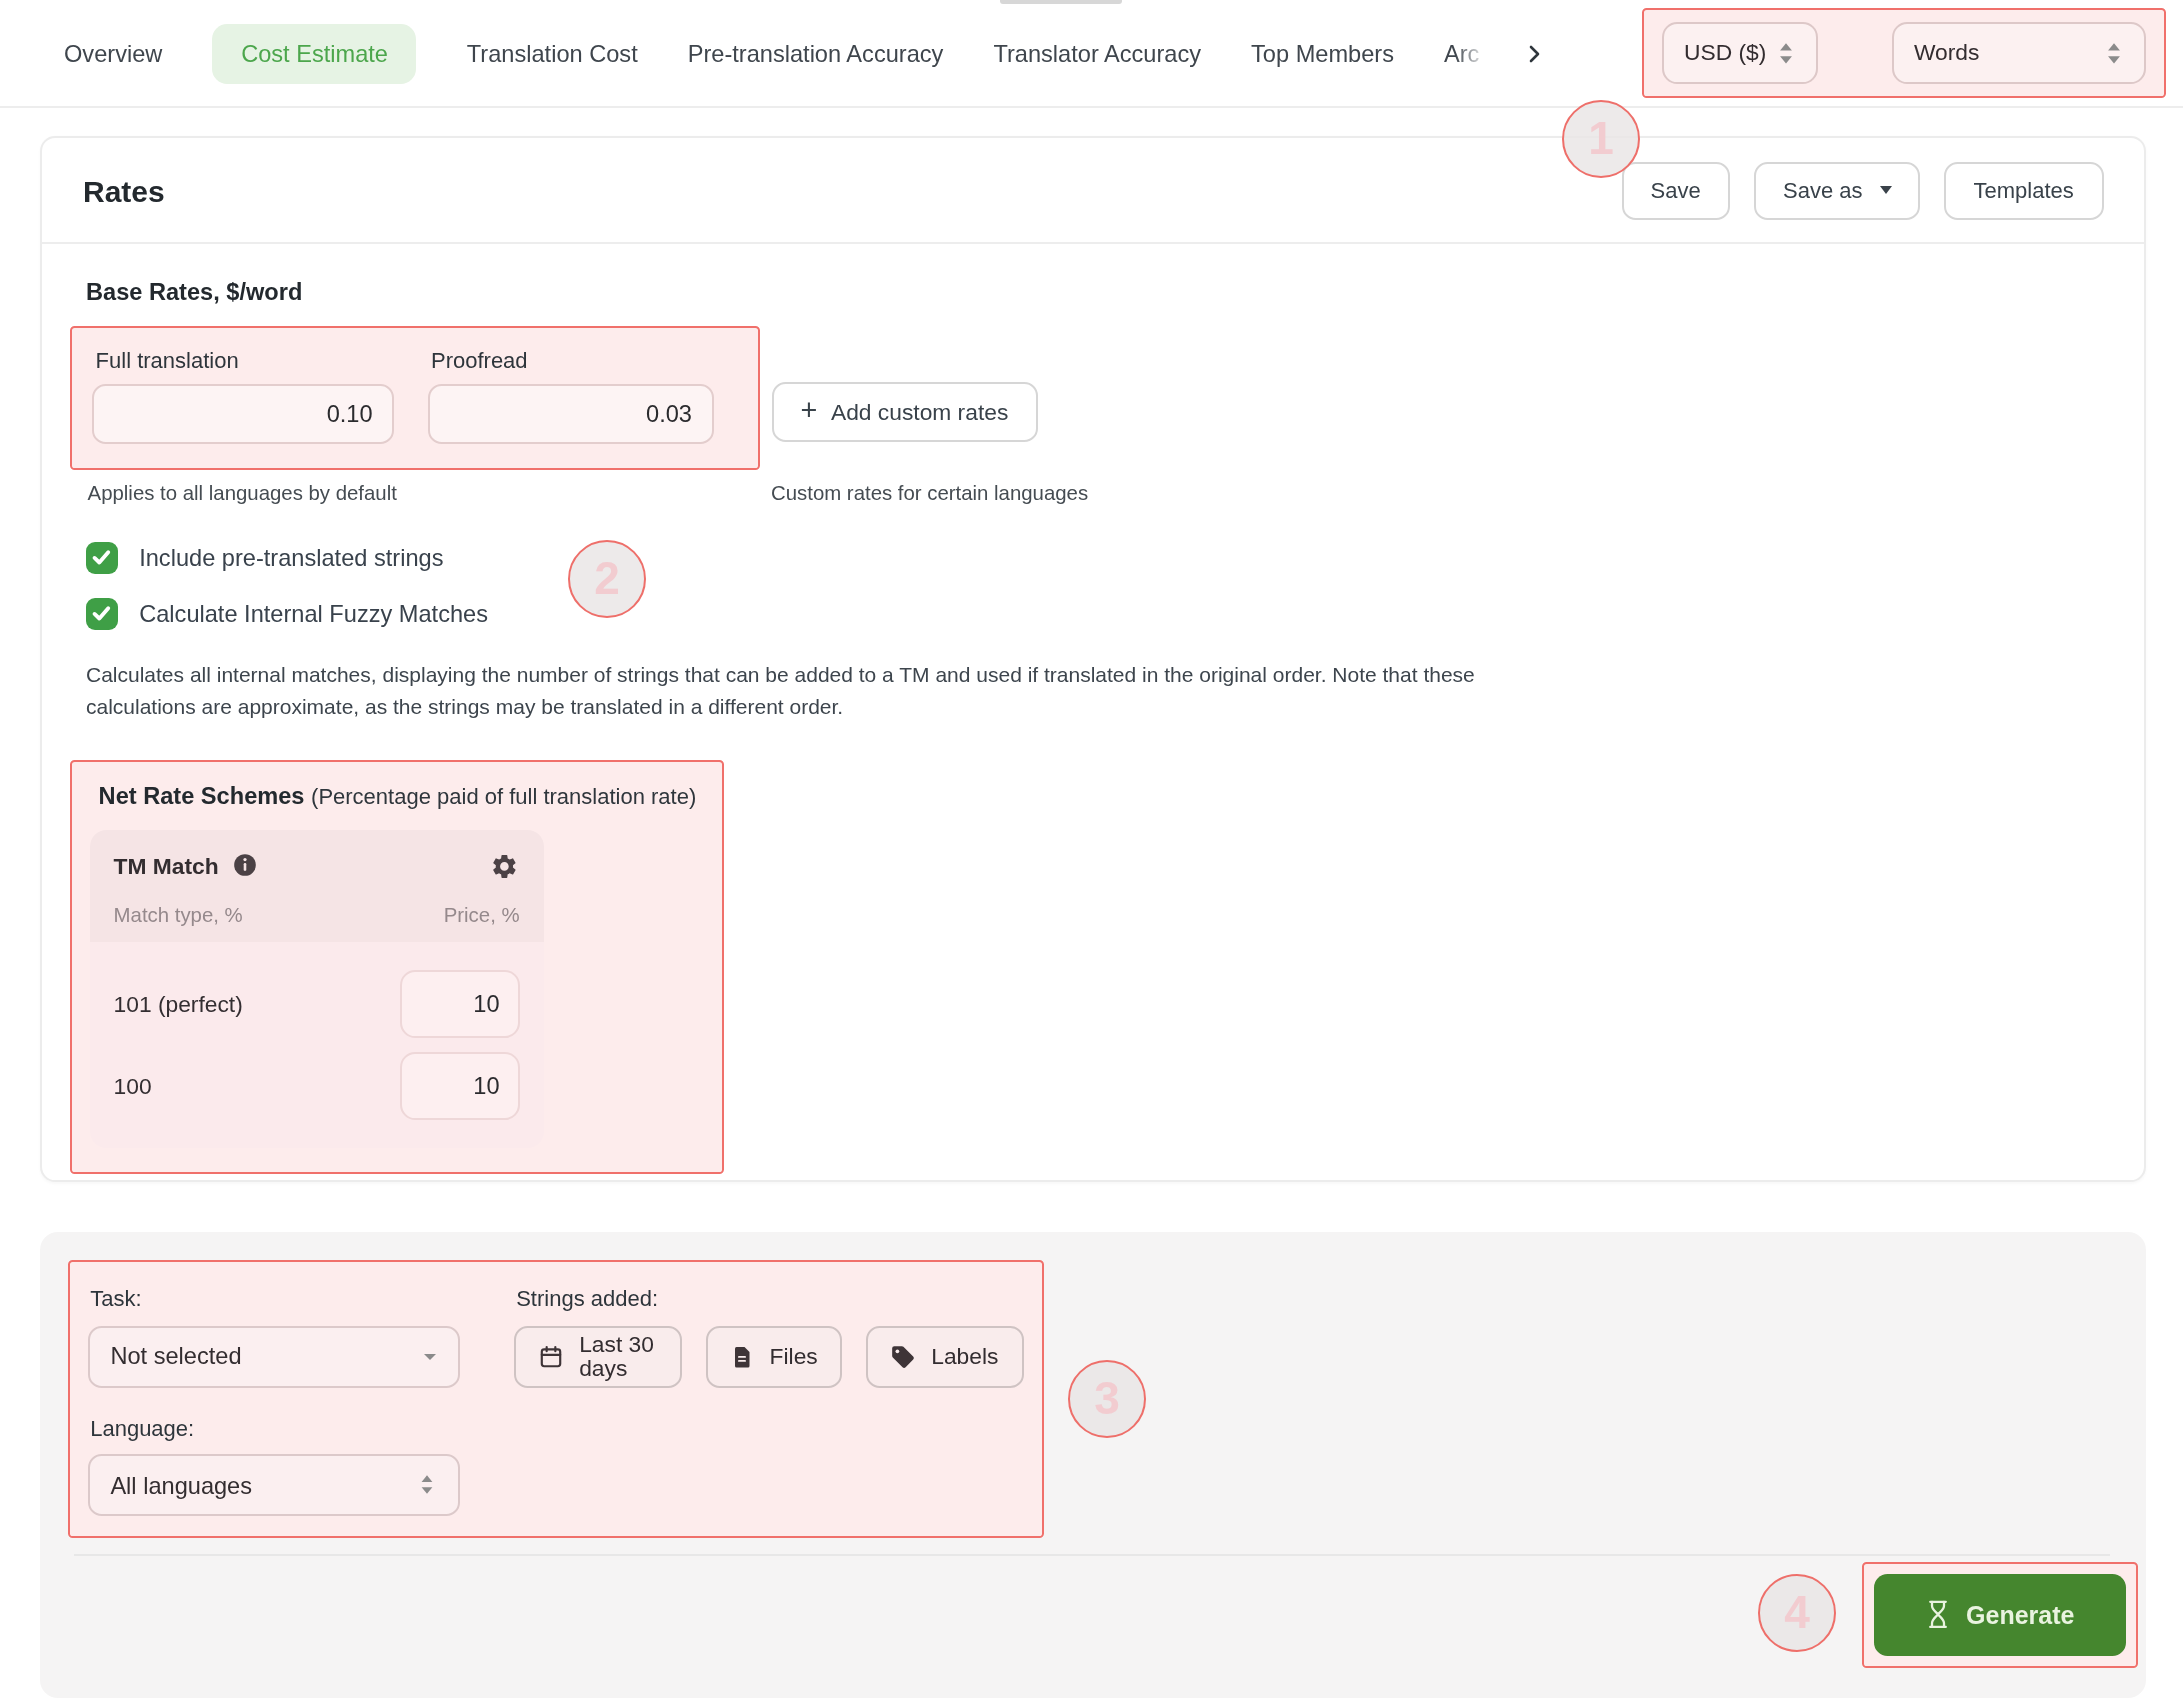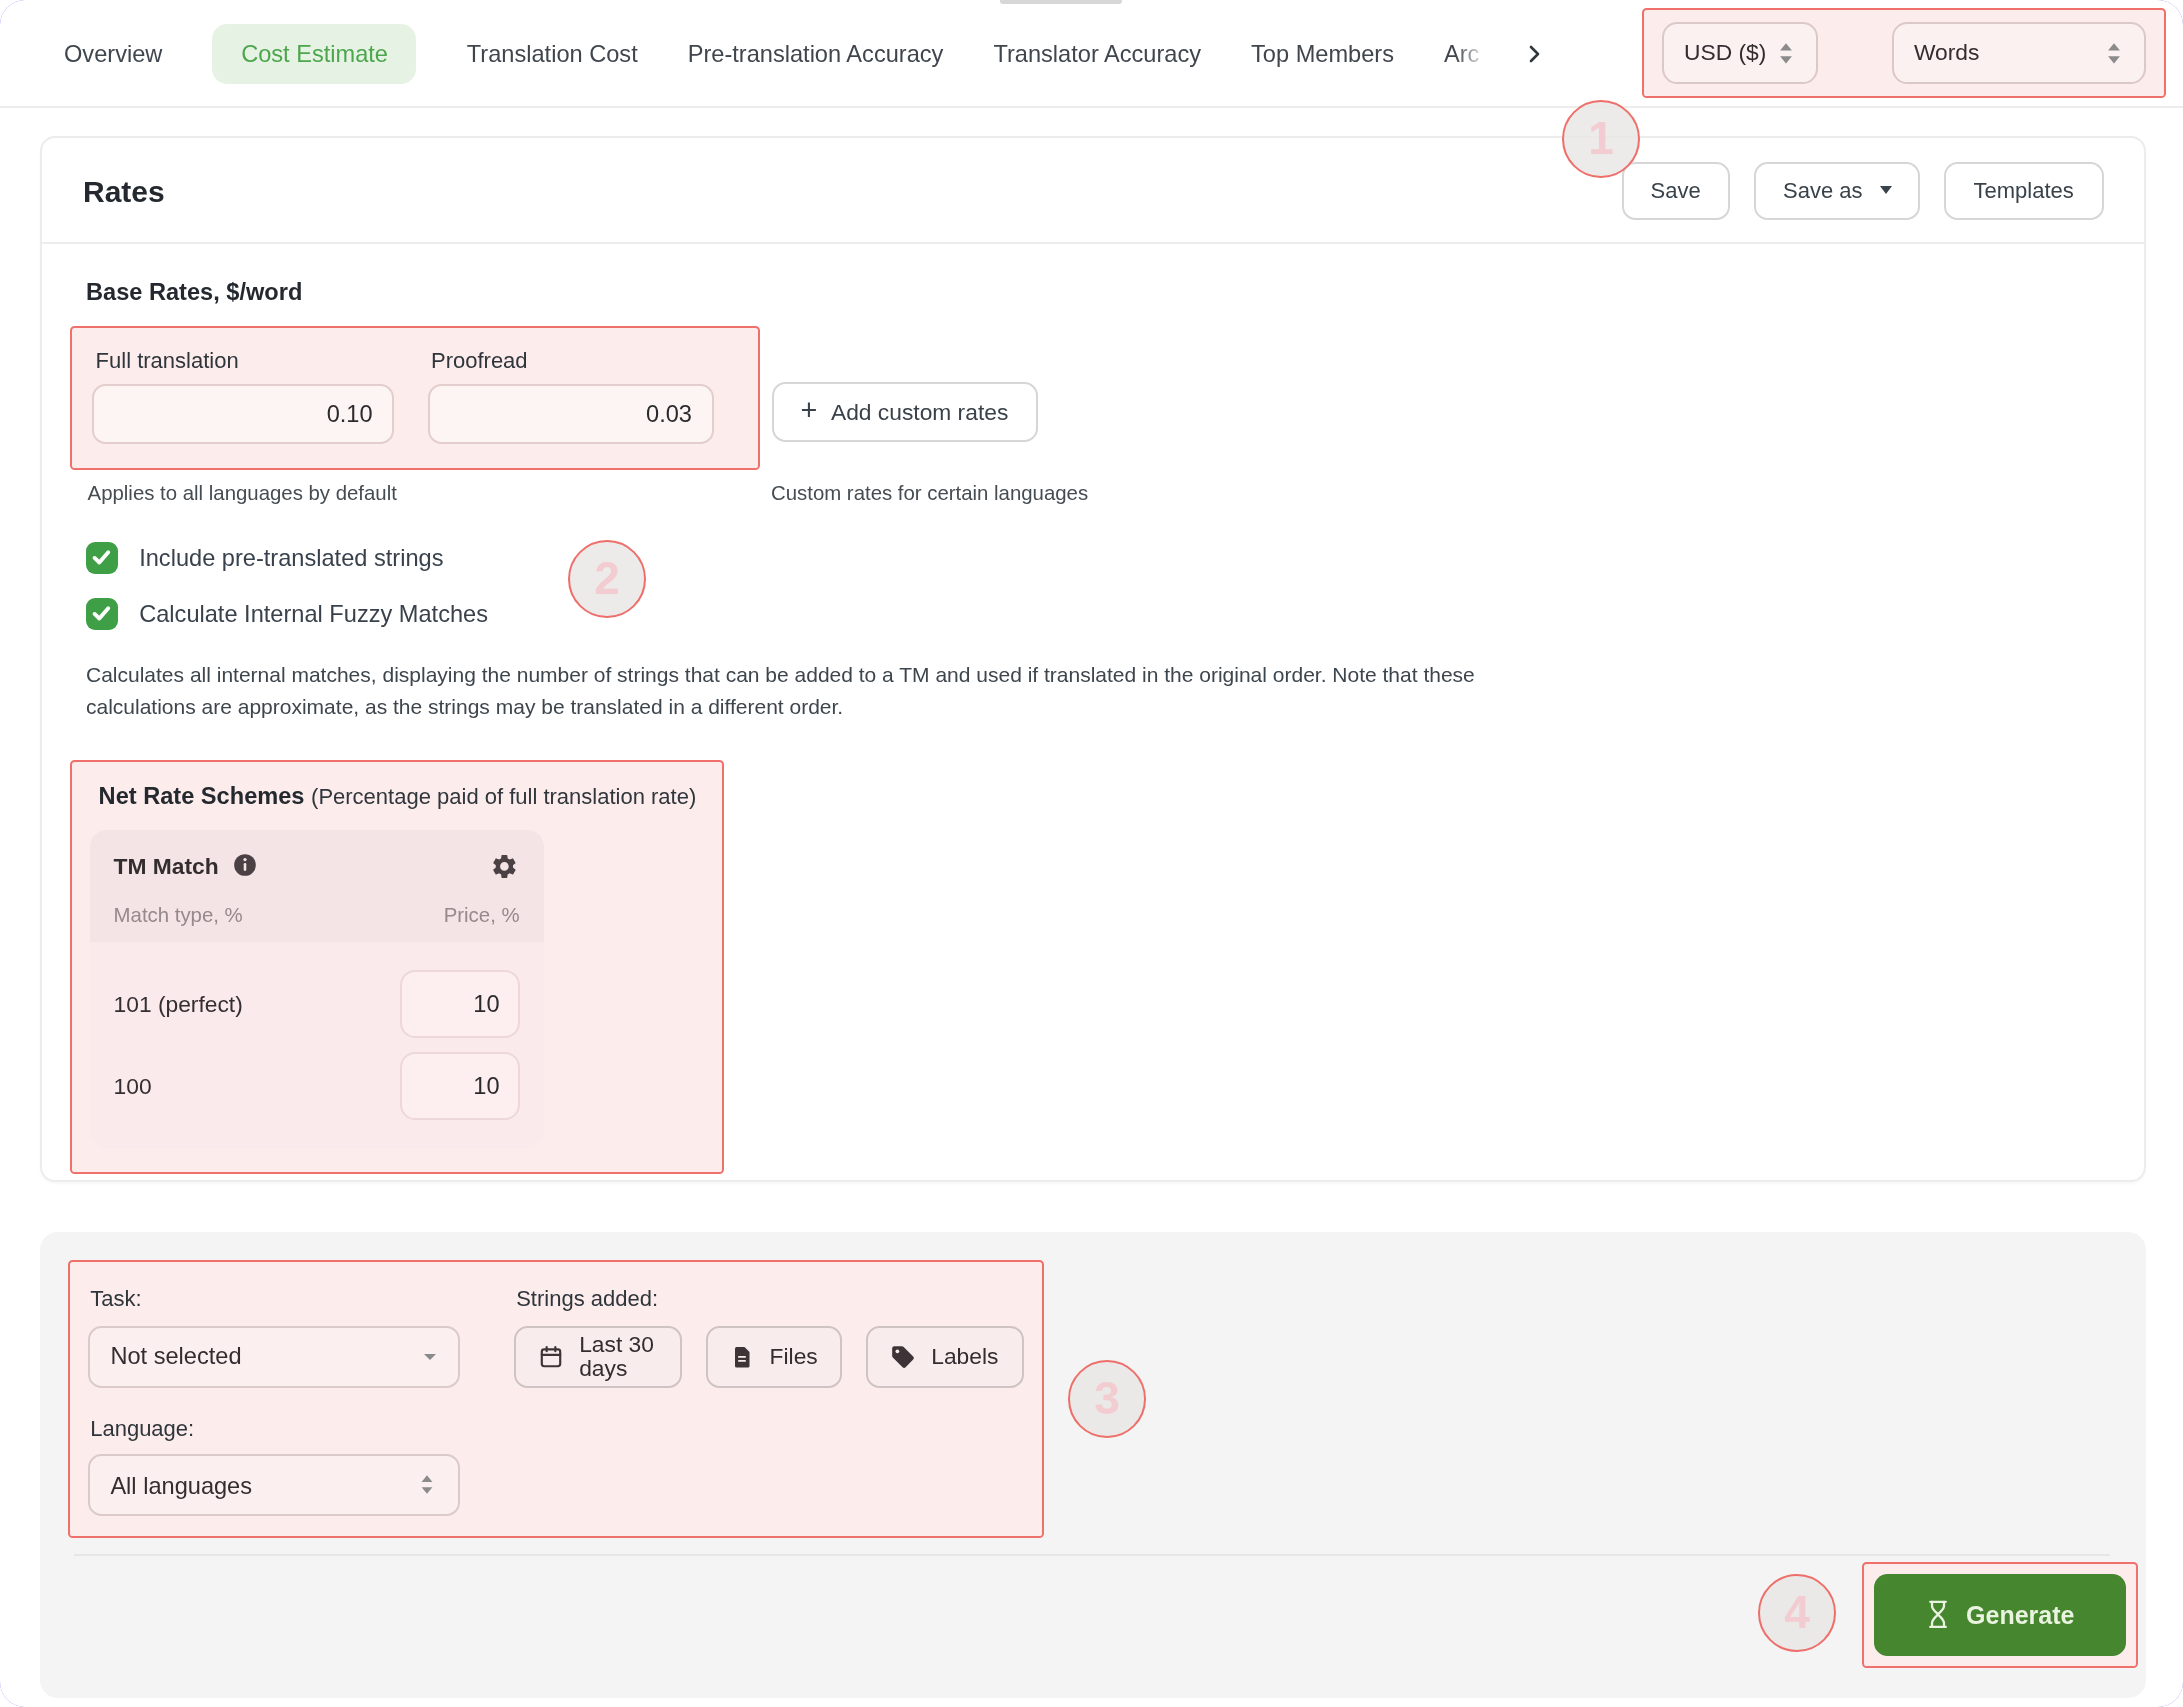--- a/index.html
+++ b/index.html
@@ -1,16 +1,16 @@
 <!DOCTYPE html>
 <html style="font-size:12px"><head>
 <meta charset="utf-8">
 <style>
   html,body{margin:0;padding:0;background:#fff;}
-  #stage{width:2183px;height:1707px;overflow:hidden;position:relative;background:#8b5cf6;border-radius:25px;}
+  #stage{width:2183px;height:1707px;overflow:hidden;position:relative;background:#8b5cf6;}
   #app{width:1092px;height:854px;position:relative;background:#fff;
        transform:scale(2);transform-origin:0 0;
        font-family:"Liberation Sans","DejaVu Sans",sans-serif;
        -webkit-font-smoothing:antialiased;}
   *{box-sizing:border-box;}
 
   
   .tabbar{position:absolute;left:0;top:0;width:1092px;height:54px;background:#fff;
           border-bottom:0.8px solid #ededed;}
   .top-artifact{position:absolute;left:500px;top:0;width:61px;height:2.3px;background:#d7d7d7;

